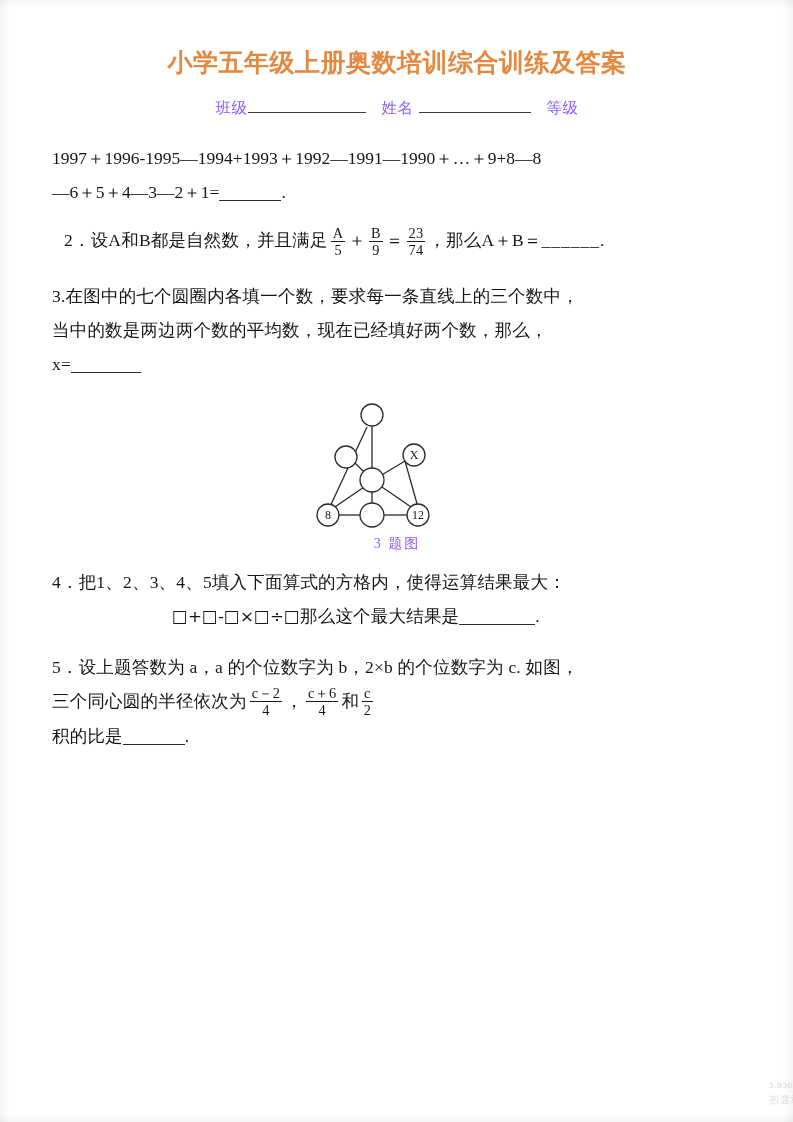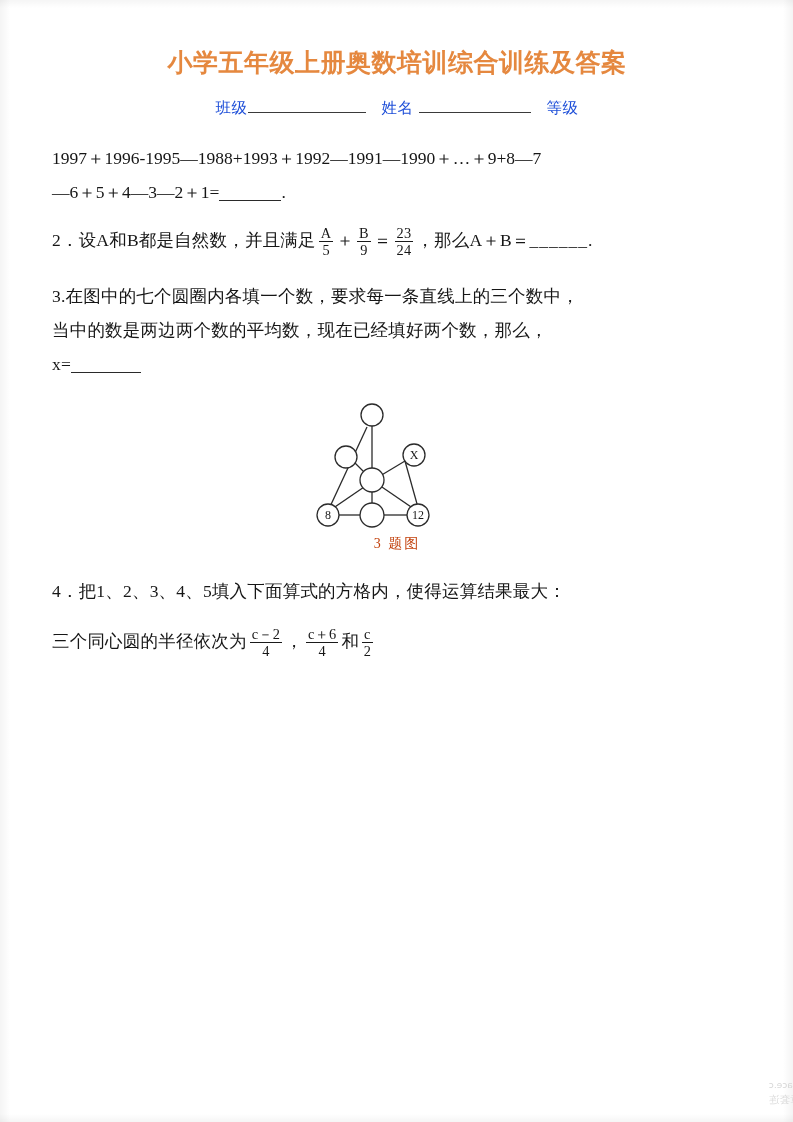--- a/index.html
+++ b/index.html
@@ -52,43 +52,43 @@
     letter-spacing: 0.5px;
     margin: 0;
     padding-top: 48px;
     line-height: 1.2;
   }
 
   .meta-line {
     margin-top: 20px;
     text-align: center;
     font-size: 15.5px;
-    color: #1d4ed8;
+    color: #8b5cf6;
     letter-spacing: 0.5px;
   }
   .meta-line .fill {
     display: inline-block;
     border-bottom: 1px solid #3a3a3a;
     vertical-align: baseline;
   }
   .fill-class { width: 118px; }
   .fill-name  { width: 112px; margin-left: 5px; }
   .meta-gap { display: inline-block; width: 16px; }
 
   .q {
     font-size: 17.5px;
     line-height: 1.95;
     color: #161616;
     margin-top: 16px;
     letter-spacing: 0.2px;
   }
   .q.q1 { margin-top: 22px; }
-  .q.q2 { margin-top: 14px; }
+  .q.q2 { margin-top: 14px; margin-left: 12px; }
   .q.q3 { margin-top: 20px; }
-  .q.q4 { margin-top: 21px; }
+  .q.q4 { margin-top: 12px; }
   .q.q5 { margin-top: 16px; }
 
   .num-run { letter-spacing: 0px; }
 
   .blank {
     display: inline-block;
     border-bottom: 1px solid #2a2a2a;
     height: 1em;
     vertical-align: -0.15em;
   }
@@ -132,21 +132,21 @@
   
   .figure {
     margin-top: 12px;
     position: relative;
     height: 160px;
   }
   .fig-svg { display: block; margin: 0 auto; }
   .fig-caption {
     text-align: center;
     font-size: 14px;
-    color: #c2410c;
+    color: #8b5cf6;
     margin-top: 2px;
     letter-spacing: 2px;
   }
 
   .watermark {
     position: absolute;
     right: 24px;
     bottom: 14px;
     text-align: right;
     color: #d6d6d6;
@@ -174,34 +174,34 @@
 
   <div class="content">
 
     <h1 class="doc-title">小学五年级上册奥数培训综合训练及答案</h1>
 
     <div class="meta-line">
       <span>班级</span><span class="fill fill-class"></span><span class="meta-gap"></span><span>姓名</span><span class="fill fill-name"></span><span class="meta-gap"></span><span>等级</span>
     </div>
 
     <div class="q q1">
-      <div class="num-run">1997＋1996-1995—1988+1993＋1992—1991—1990＋…＋9+8—7</div>
+      <div class="num-run">1997＋1996-1995—1994+1993＋1992—1991—1990＋…＋9+8—8</div>
       <div class="num-run"><span>—6＋5＋4—3—2＋1=</span><span class="blank blank-w1"></span><span>.</span></div>
     </div>
 
     <div class="q q2">
       <span>2．</span><span>设A和B都是自然数，并且满足</span><span class="frac">
           <span class="num">A</span>
           <span class="den">5</span>
         </span><span>＋</span><span class="frac">
           <span class="num">B</span>
           <span class="den">9</span>
         </span><span>＝</span><span class="frac">
           <span class="num">23</span>
-          <span class="den">24</span>
+          <span class="den">74</span>
         </span><span>，那么A＋B＝</span><span class="blank-dash">______</span><span>.</span>
     </div>
 
     <div class="q q3">
       <div><span>3.</span><span>在图中的七个圆圈内各填一个数，要求每一条直线上的三个数中，</span></div>
       <div>当中的数是两边两个数的平均数，现在已经填好两个数，那么，</div>
       <div><span>x=</span><span class="blank blank-w3"></span></div>
     </div>
 
     <div class="figure">
@@ -236,33 +236,36 @@
           <text x="117" y="66">X</text>
           <text x="31" y="126">8</text>
           <text x="121" y="126">12</text>
         </g>
       </svg>
       <div class="fig-caption">3 题图</div>
     </div>
 
     <div class="q q4">
       <div><span>4．</span><span>把1、2、3、4、5填入下面算式的方格内，使得运算结果最大：</span></div>
+      <div class="indent-eq"><span class="boxsym">□+□-□×□÷□</span><span>那么这个最大结果是</span><span class="blank blank-w4"></span><span>.</span></div>
     </div>
 
     <div class="q q5">
+      <div><span>5．</span><span>设上题答数为 a，a 的个位数字为 b，2×b 的个位数字为 c. 如图，</span></div>
       <div><span>三个同心圆的半径依次为</span><span class="frac">
             <span class="num">c－2</span>
             <span class="den">4</span>
           </span><span>，</span><span class="frac">
             <span class="num">c＋6</span>
             <span class="den">4</span>
           </span><span>和</span><span class="frac">
             <span class="num">c</span>
             <span class="den">2</span>
           </span></div>
+      <div><span>积的比是</span><span class="blank blank-w5"></span><span>.</span></div>
     </div>
 
   </div>
 
   <div class="watermark">
     <div>https://www.dacallace.c</div>
     <div class="wm2">【果考案题】满章套连</div>
   </div>
 </div>
 

